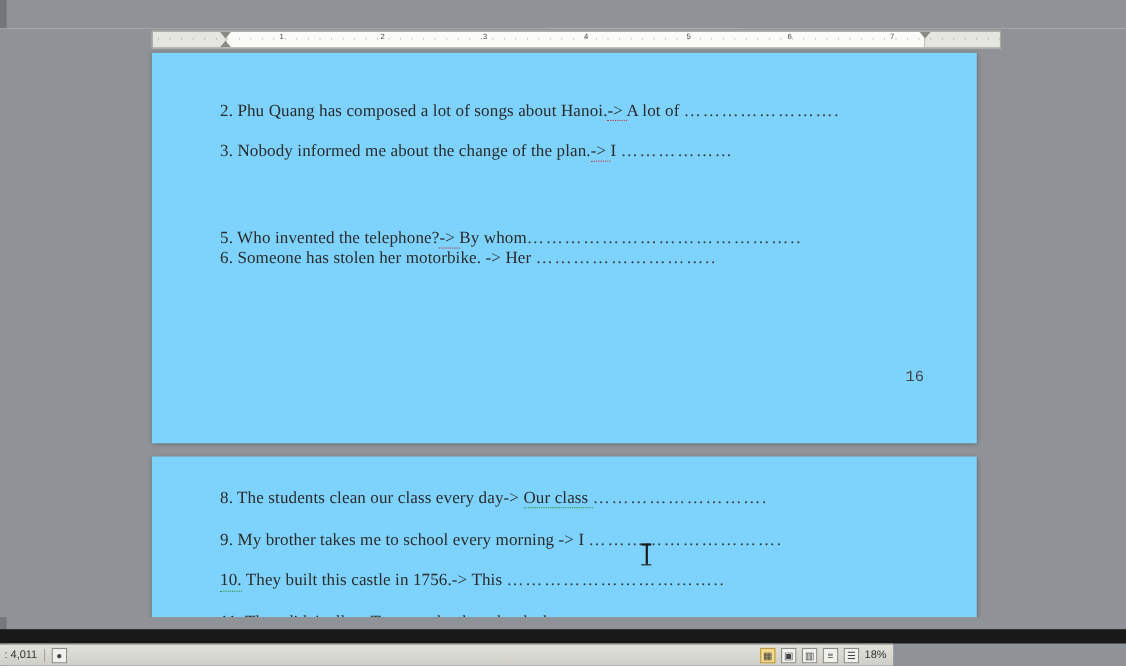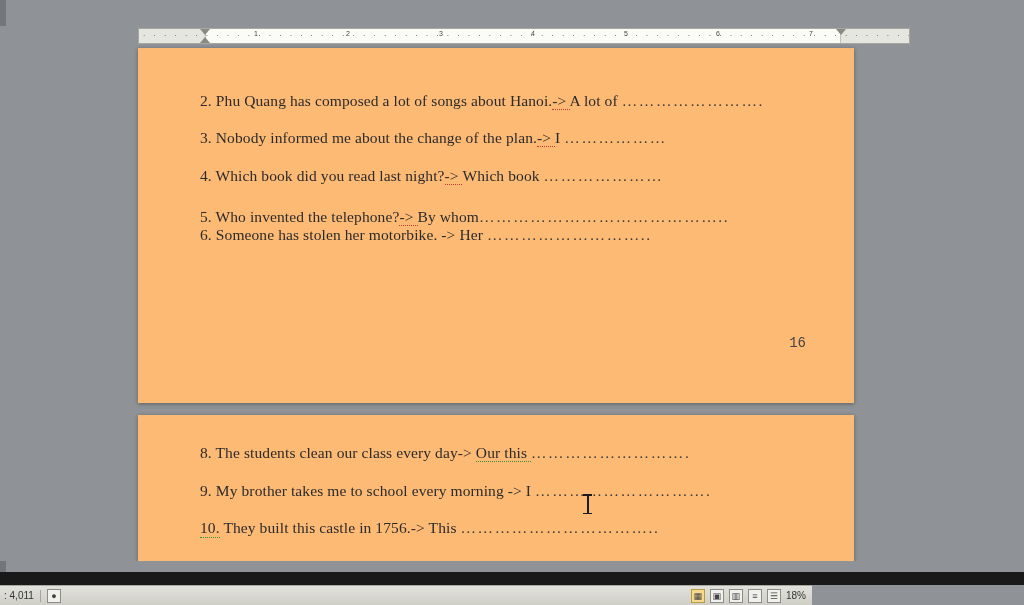--- a/index.html
+++ b/index.html
@@ -144,24 +144,23 @@
   }
   .indent-bottom {
     bottom: 0px;
     border-bottom: 6px solid #8a8a82;
   }
 
   
   .page {
     position: absolute;
     left: 138px;
-    width: 688px;
-    background: #fdba74;
+    width: 750px;
+    background: #7dd3fc;
     box-shadow: 0 1px 4px rgba(0,0,0,0.35);
-    padding-left: 28px;
   }
   .page-1 { top: 22px;  height: 355px; }
   .page-2 { top: 389px; height: 172px; }
 
   .line {
     position: absolute;
     left: 62px;
     font-family: "Liberation Serif", serif;
     font-size: 15.5px;
     color: #2b2b2b;
@@ -327,44 +326,40 @@
     <div class="line" style="top:44px;">
       <span class="num-col">2.</span>
       <span>Phu Quang has composed a lot of songs about Hanoi.</span><span class="u-red">-&gt; </span><span>A lot of </span><span class="dots">…………………….</span>
     </div>
 
     <div class="line" style="top:81px;">
       <span class="num-col">3.</span>
       <span>Nobody informed me about the change of the plan.</span><span class="u-red">-&gt; </span><span>I </span><span class="dots">………………</span>
     </div>
 
-    <div class="line" style="top:119px;">
-      <span class="num-col">4.</span>
-      <span>Which book did you read last night?</span><span class="u-red">-&gt; </span><span>Which book </span><span class="dots">…………………</span>
-    </div>
 
     <div class="line" style="top:160px;">
       <span class="num-col">5.</span>
       <span>Who invented the telephone?</span><span class="u-red">-&gt; </span><span>By whom</span><span class="dots">……………………………………..</span>
     </div>
 
     <div class="line" style="top:178px;">
       <span class="num-col">6.</span>
       <span>Someone has stolen her motorbike.</span><span> -&gt; </span><span>Her </span><span class="dots">………………………..</span>
     </div>
 
 
     <div class="page-num" style="top:287px;">16</div>
   </div>
 
   <div class="page page-2">
 
     <div class="line" style="top:29px;">
       <span class="num-col">8.</span>
-      <span>The students clean our class every day</span><span>-&gt; </span><span class="u-green">Our this </span><span class="dots">……………………….</span>
+      <span>The students clean our class every day</span><span>-&gt; </span><span class="u-green">Our class </span><span class="dots">……………………….</span>
     </div>
 
     <div class="line" style="top:67px;">
       <span class="num-col">9.</span>
       <span>My brother takes me to school every morning </span><span>-&gt; </span><span>I </span><span class="dots">………………………….</span>
     </div>
 
     <div class="line" style="top:104px;">
       <span class="num-col u-green">10.</span>
       <span>They built this castle in 1756.</span><span>-&gt; </span><span>This </span><span class="dots">……………………………..</span>

